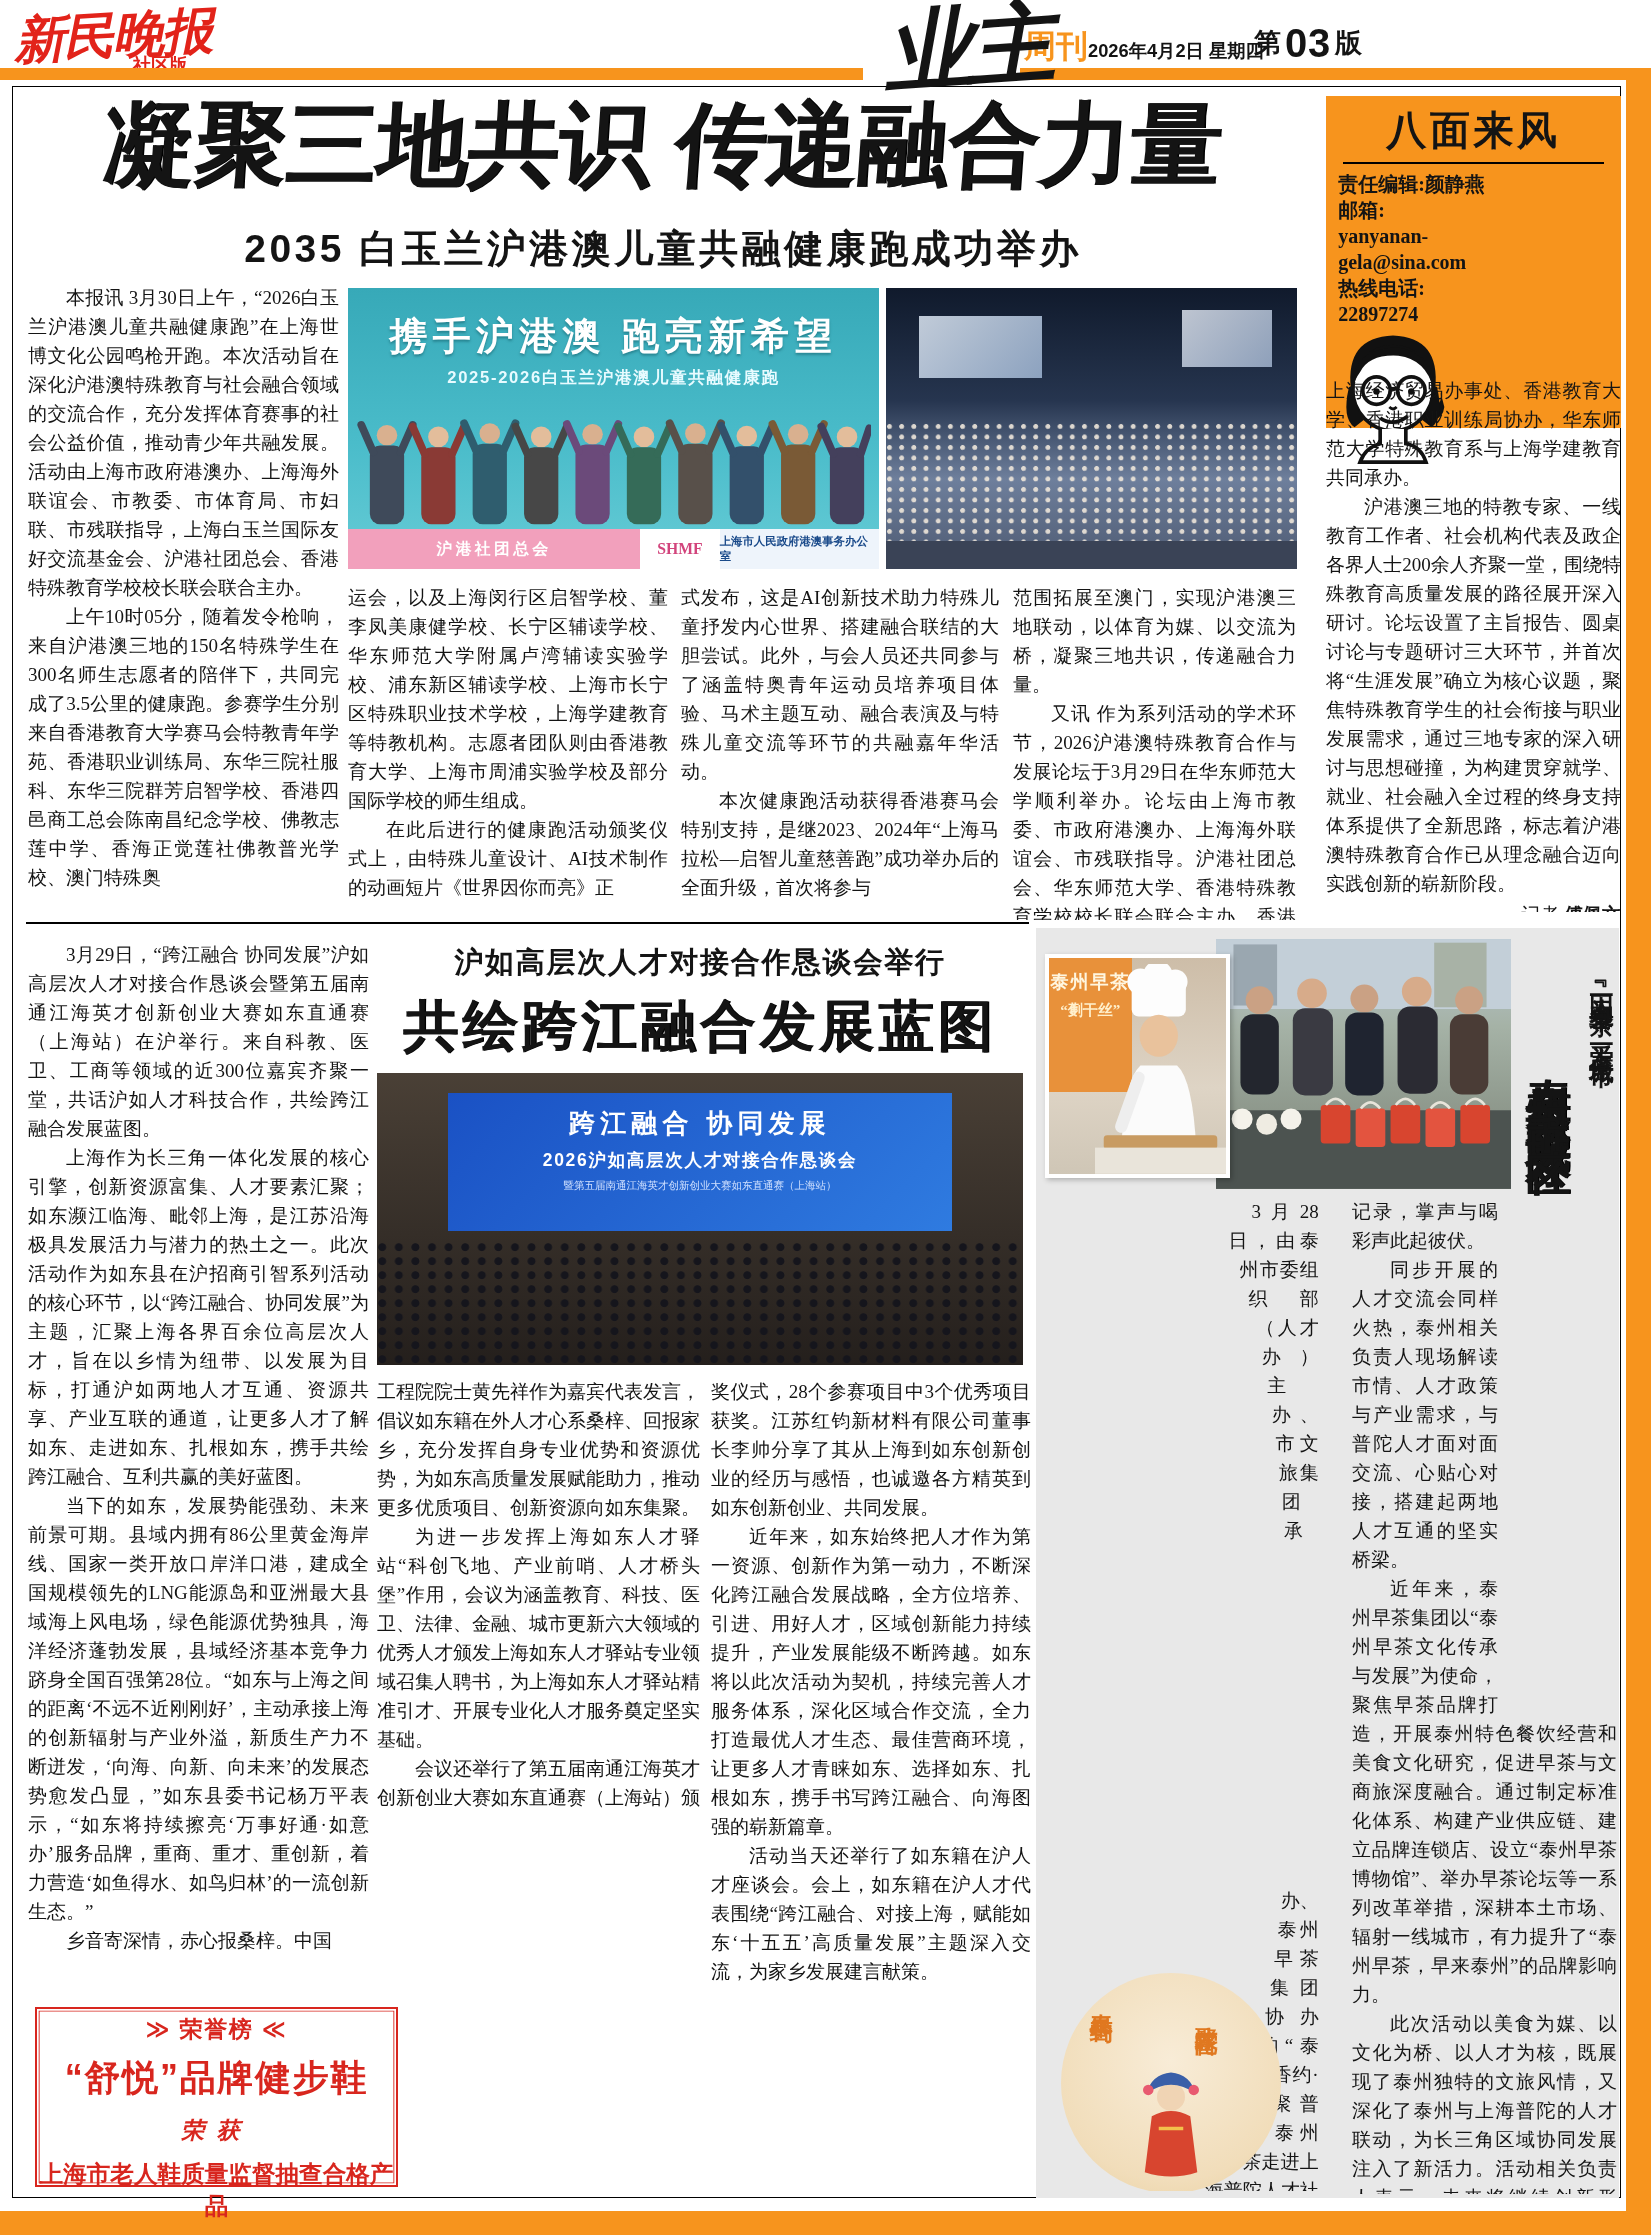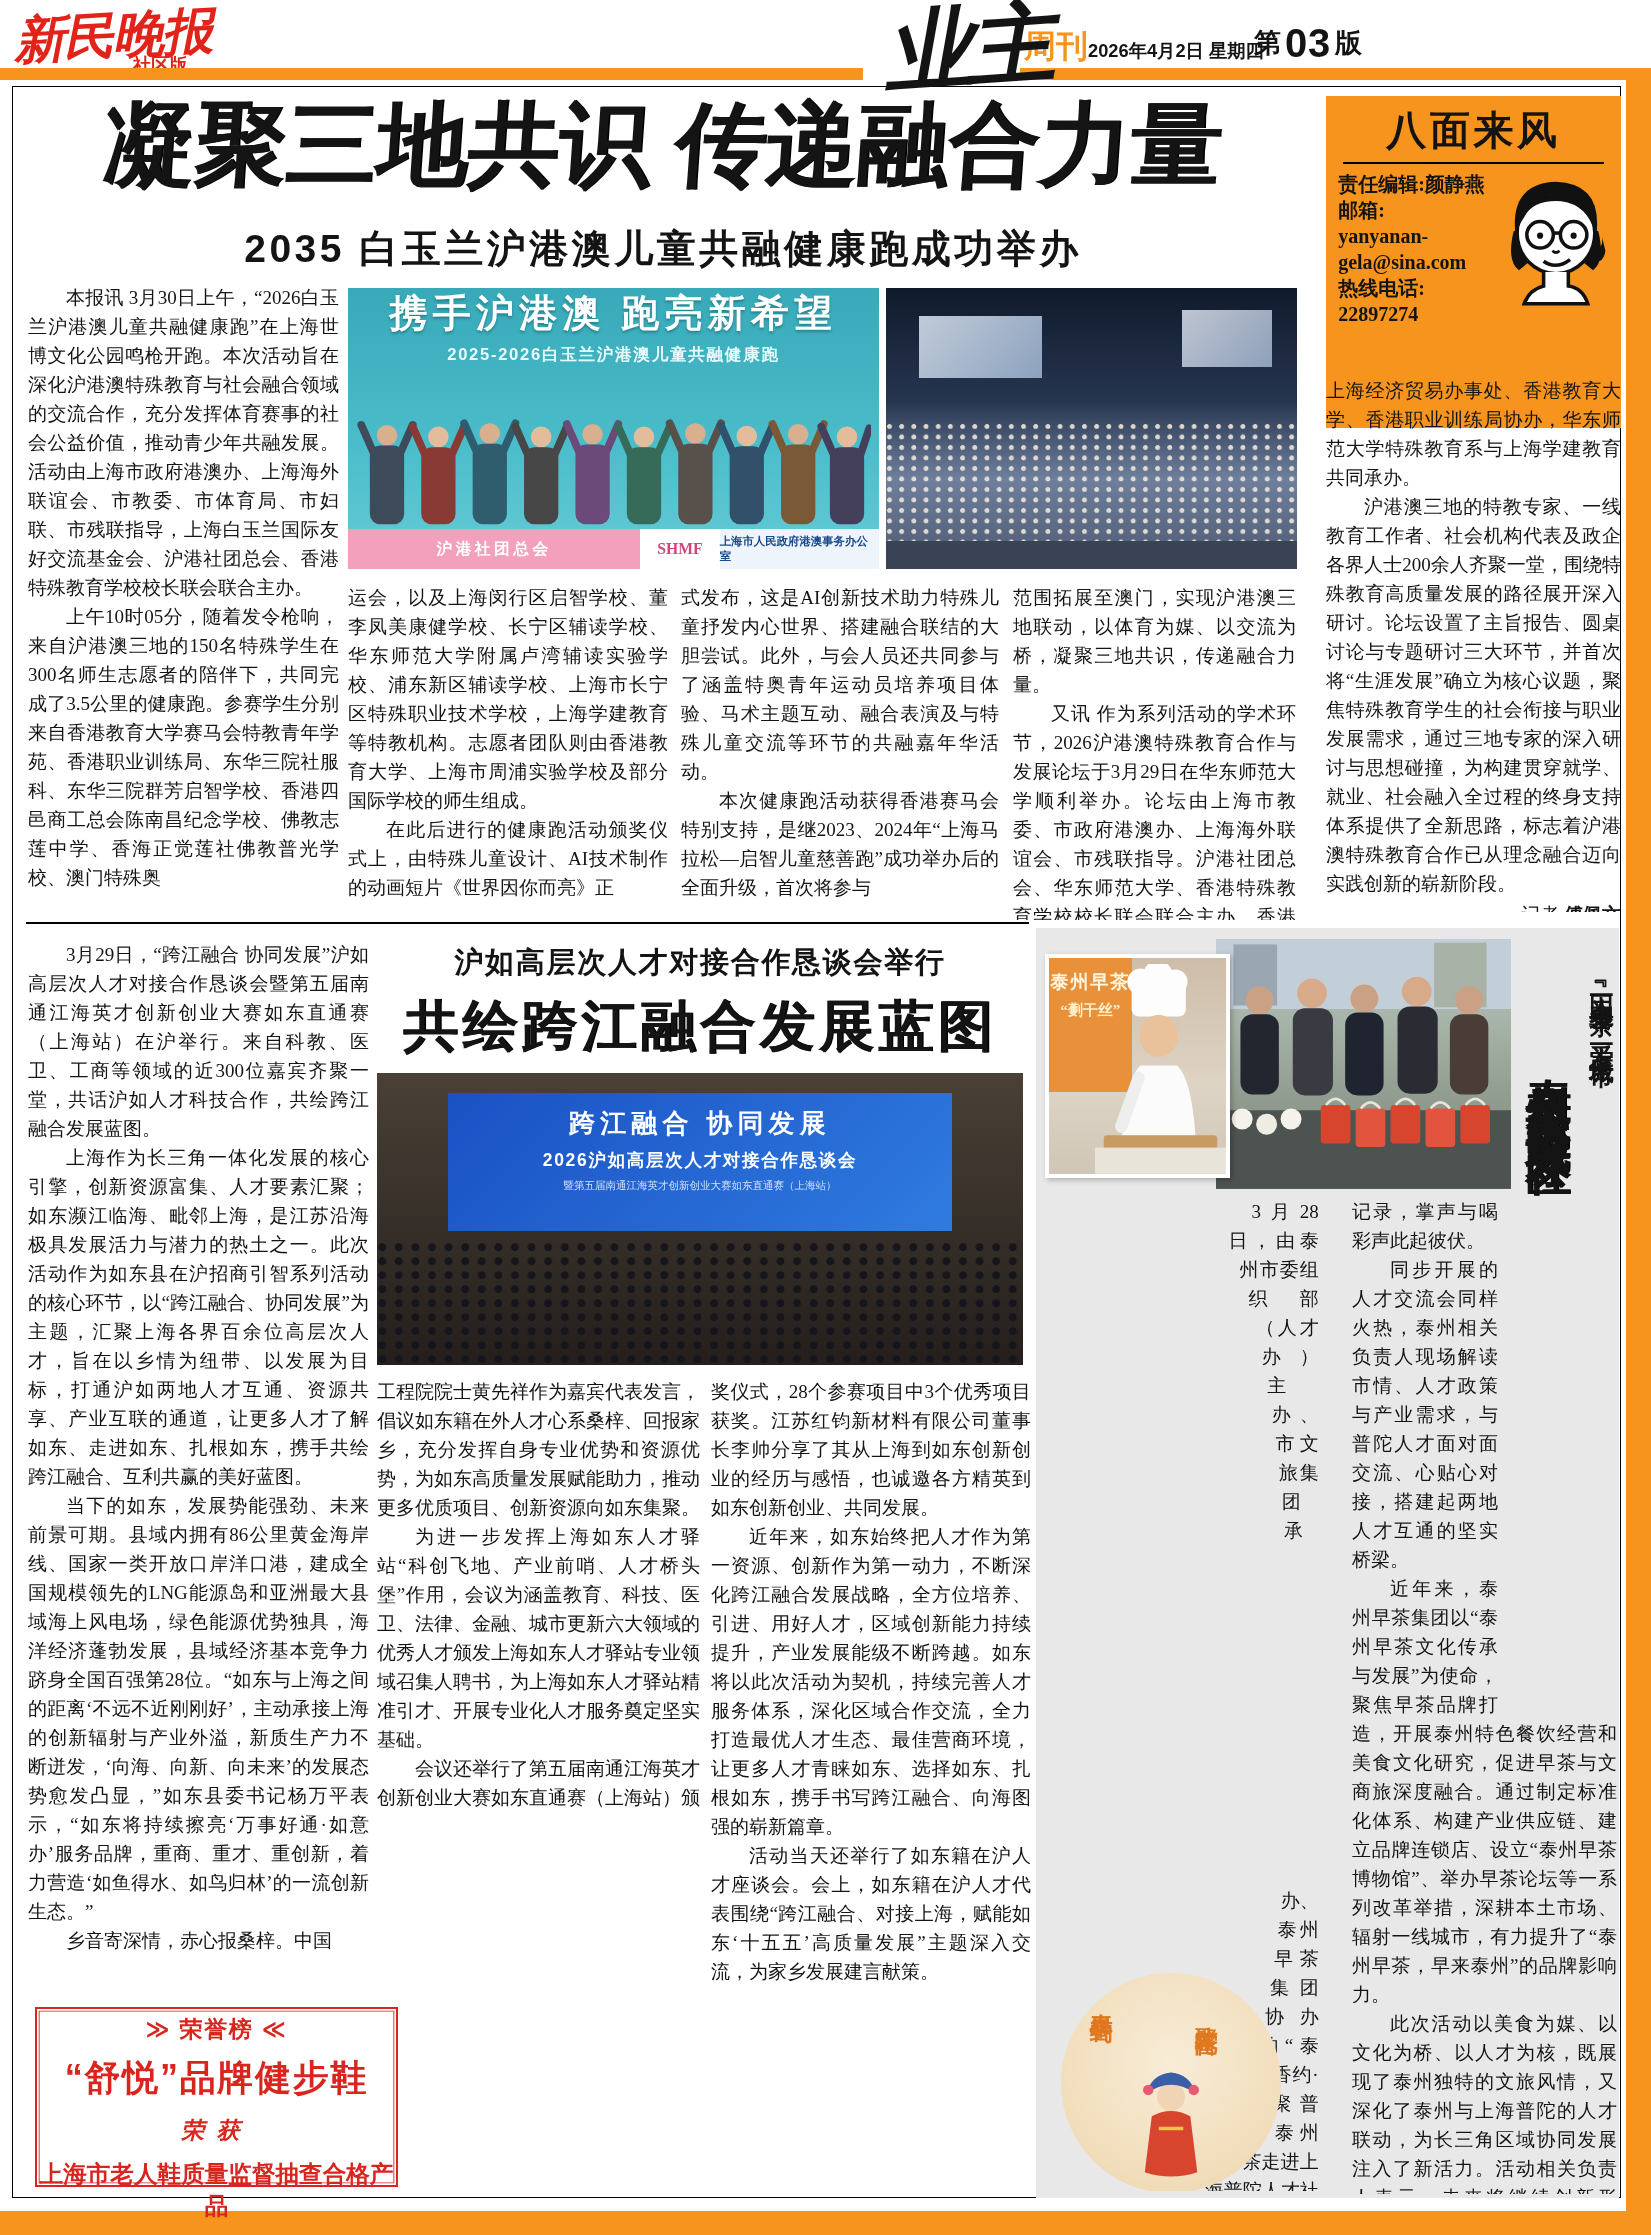--- a/index.html
+++ b/index.html
@@ -48,29 +48,29 @@
   #a-col2 { left:348px; top:583px; width:320px; height:337px; }
   #a-col3 { left:681px; top:583px; width:318px; height:337px; }
   #a-col4 { left:1013px; top:583px; width:283px; height:337px; }
   #a-col5 { left:1326px; top:376px; width:295px; height:536px; }
   #divider-ab { left:26px; top:922px; width:1003px; height:1.7px; background:#000; }
 
   
   #editor-box { left:1326px; top:96px; width:295px; height:332px; background:#f7941d; padding:7px 12.2px; }
   #editor-box .eb-title { text-align:center; font-size:40px; font-weight:900; letter-spacing:3.5px; }
   #editor-box .eb-rule { border-bottom:2.6px solid #000; margin:3.5px 5.2px 7px; }
-  #editor-box .eb-row { display:flex; }
+  #editor-box .eb-row { display:flex;flex-direction:column; }
   .editor-info { width:171px; font-size:20px; font-weight:bold; line-height:26px; }
   .editor-info .para { text-indent:0; }
   .eb-face { width:110px; height:138px; margin-top:1.7px; }
 
   
   #a-photo-run { left:348px; top:288px; width:531px; height:281px;
     background:linear-gradient(180deg,#37a9b8 0%,#4abccA 55%,#66ccd6 100%); overflow:hidden; }
-  .run-head { text-align:center; color:#fff; font-size:38px; font-weight:900; letter-spacing:5.2px; text-shadow:0 1.7px 2.6px rgba(0,60,70,.4); }
+  .run-head { margin-top:23px; text-align:center; color:#fff; font-size:38px; font-weight:900; letter-spacing:5.2px; text-shadow:0 1.7px 2.6px rgba(0,60,70,.4); }
   .run-sub { text-align:center; color:#e8fbff; font-size:16.6px; font-weight:bold; letter-spacing:1.7px; margin-top:5.2px; }
   .run-people { position:absolute; left:8.7px; bottom:40px; width:514px; height:114px; }
   .run-banner { position:absolute; left:0; bottom:0; width:100%; height:40px; display:flex; }
   .run-banner .rb-l { flex:0 0 55%; background:#f2a0bc; color:#fff; font-weight:900; font-size:15.7px; display:flex; align-items:center; justify-content:center; letter-spacing:3.5px; }
   .run-banner .rb-m { flex:0 0 15%; background:#ffffff; color:#d2447c; font-weight:900; font-size:15.7px; display:flex; align-items:center; justify-content:center; }
   .run-banner .rb-r { flex:1; background:#eef4fb; color:#1a4a8a; font-weight:bold; font-size:11.4px; display:flex; align-items:center; justify-content:center; }
 
   
   #a-photo-forum { left:886px; top:288px; width:411px; height:281px; overflow:hidden;
     background:linear-gradient(180deg,#101a2c 0%,#26354f 40%,#6e7f9c 68%,#4c5870 100%); }

